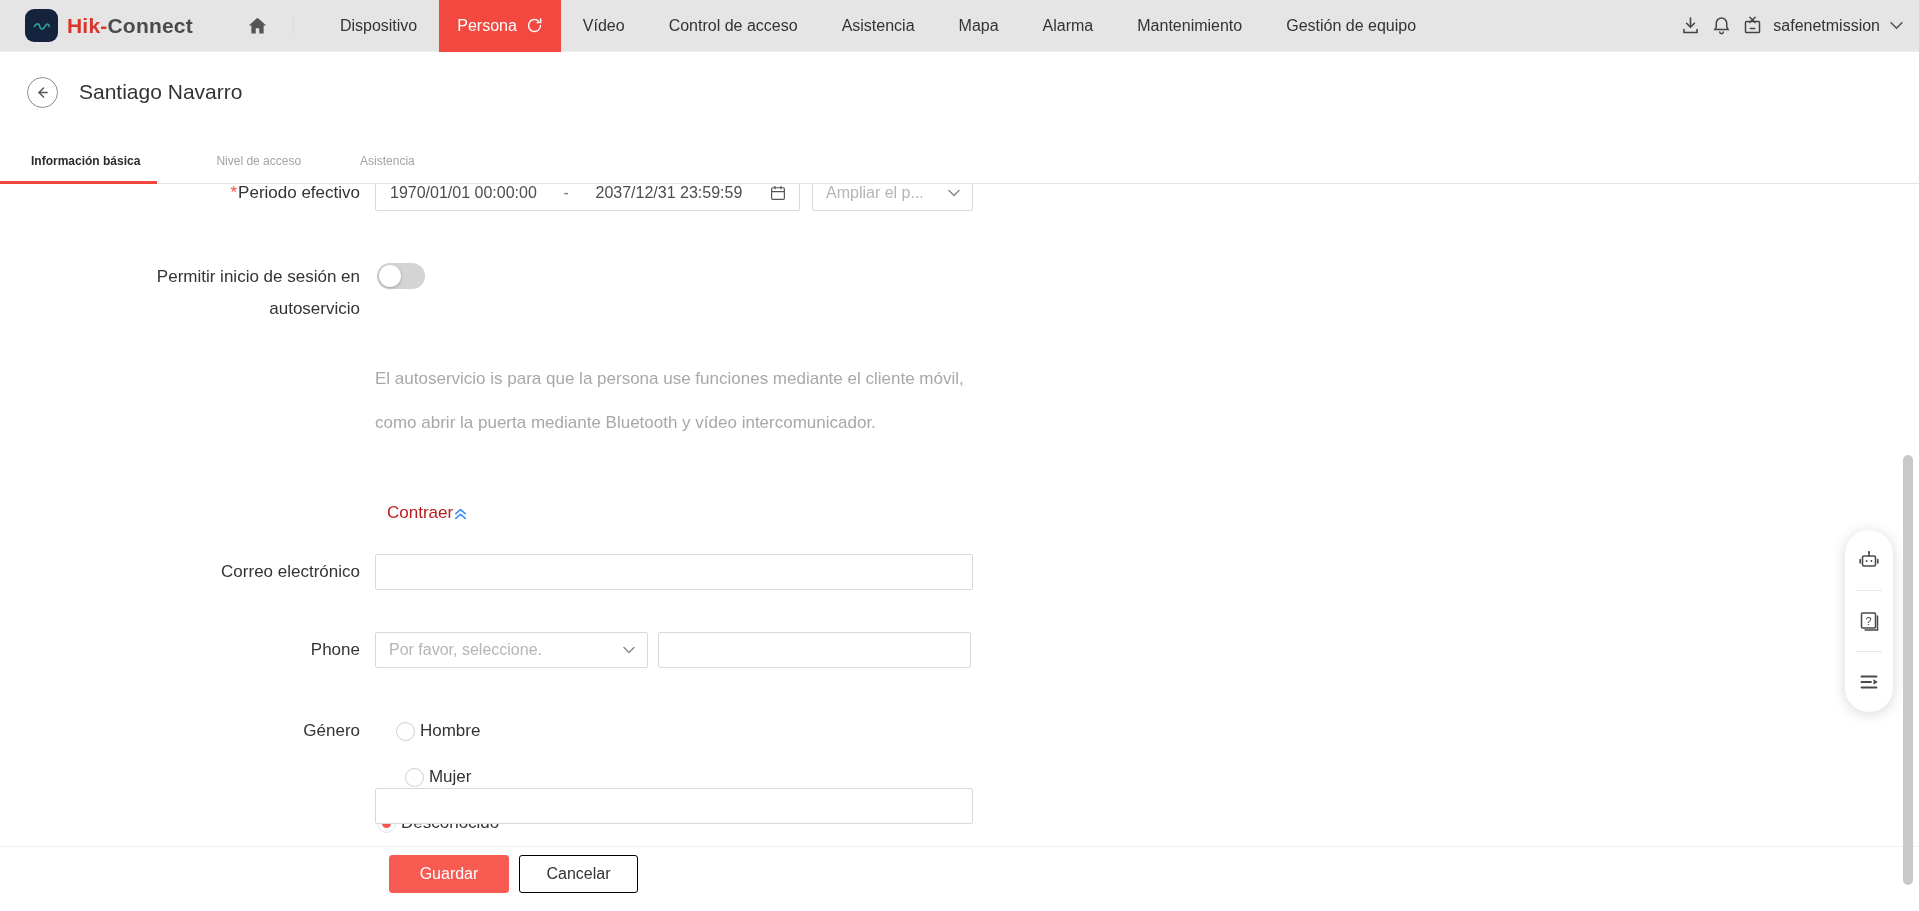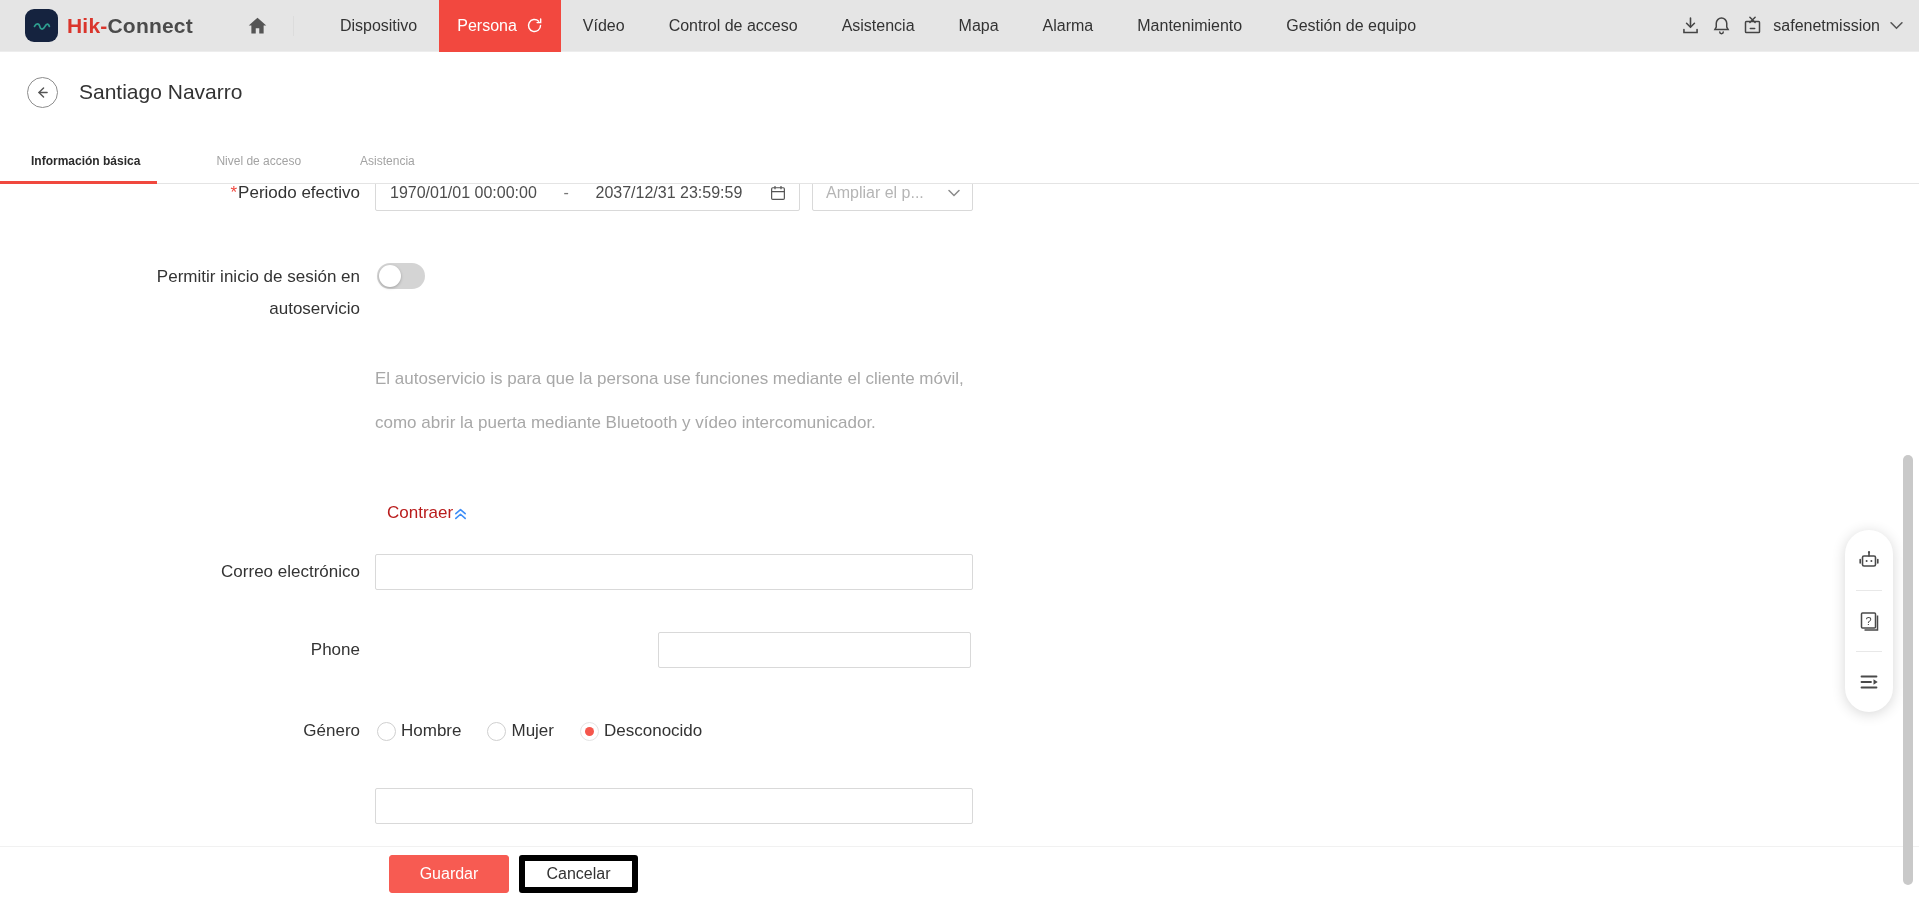--- a/index.html
+++ b/index.html
@@ -85,34 +85,34 @@
   #help-text { left:375px; top:173px; width:760px; line-height:44px; color:#a8a8a8; }
 
   #collapse-link { left:375px; top:319px; display:flex; align-items:center; 
     color:#b91c1c; cursor:pointer; font-size:17px;margin-left:12px; }
 
   #email-label { top:370px; }    #email-input { left:375px; top:370px; width:598px; }
   #phone-label { top:448px; }    #phone-select { left:375px; top:448px; width:273px; }
   #phone-input { left:658px; top:448px; width:313px; }
 
   #gender-label { top:537px; line-height:20px; }
-  #gender-group { left:377px; top:537px; display:flex; align-items:center; gap:26px; }
+  #gender-group { left:377px; top:537px; display:flex; align-items:center; gap:26px;flex-direction:column; }
   .radio-opt { display:flex; align-items:center; gap:5px; cursor:pointer; color:#333; }
   .radio-circle { width:19px; height:19px; border-radius:50%; border:1px solid #cfcfcf; background:#fff;
     display:flex; align-items:center; justify-content:center; }
   .radio-opt.selected .radio-circle { border-color:#e4e4e4; }
   .radio-opt.selected .radio-dot { width:9px; height:9px; border-radius:50%; background:#f5564c; }
 
   #comments-label { top:604px; }  #comments-input { left:375px; top:604px; width:598px; }
 
   #footer-divider { left:0; top:662px; width:1919px; height:1px; background:#f1f1f1; }
   .btn { position:absolute; top:671px; height:38px; border-radius:3px; font-size:16px;
     font-family:"Liberation Sans",sans-serif; cursor:pointer; }
   #save-btn { left:389px; width:120px; background:#f75b52; border:1px solid #f75b52; color:#fff; }
-  #cancel-btn { left:519px; width:119px; background:#fff; border:6px solid #000000; color:#333; }
+  #cancel-btn { left:519px; width:119px; background:#fff; border:1px solid #000000; color:#333; }
 
   
   .float-pill {
     position:absolute; left:1845px; top:530px; width:48px; height:182px; border-radius:24px;
     background:#fff; box-shadow:0 2px 14px rgba(0,0,0,.16);
     display:flex; flex-direction:column; align-items:center; justify-content:space-evenly; z-index:40;
   }
   .pill-icon { display:flex; align-items:center; justify-content:center; cursor:pointer; color:#4a4a4a; }
   .pill-sep { width:26px; height:1px; background:#e8e8e8; }
   .scroll-thumb { position:absolute; left:1903px; top:455px; width:10px; height:430px;
@@ -261,20 +261,28 @@
           </svg>
       </span>
     </div>
 
     <div class="abs f-label lh36" id="email-label">Correo electrónico</div>
     <div class="abs box" id="email-input">
       <input type="text" value="" style="">
     </div>
 
     <div class="abs f-label lh36" id="phone-label">Phone</div>
+    <div class="abs box select" id="phone-select">
+      <span class="placeholder">Por favor, seleccione.</span>
+      <span class="chev">
+        <svg width="12" height="8" viewBox="0 0 12 8">
+            <path d="M1 1.5l5 5 5-5" fill="none" stroke="#8a8a8a" stroke-width="1.5" stroke-linecap="round"></path>
+          </svg>
+      </span>
+    </div>
     <div class="abs box" id="phone-input">
       <input type="text" value="" style="">
     </div>
 
     <div class="abs f-label" id="gender-label">Género</div>
     <div class="abs" id="gender-group">
       <span class="radio-opt">
         <span class="radio-circle">
             <span class="radio-dot"></span>
           </span>

